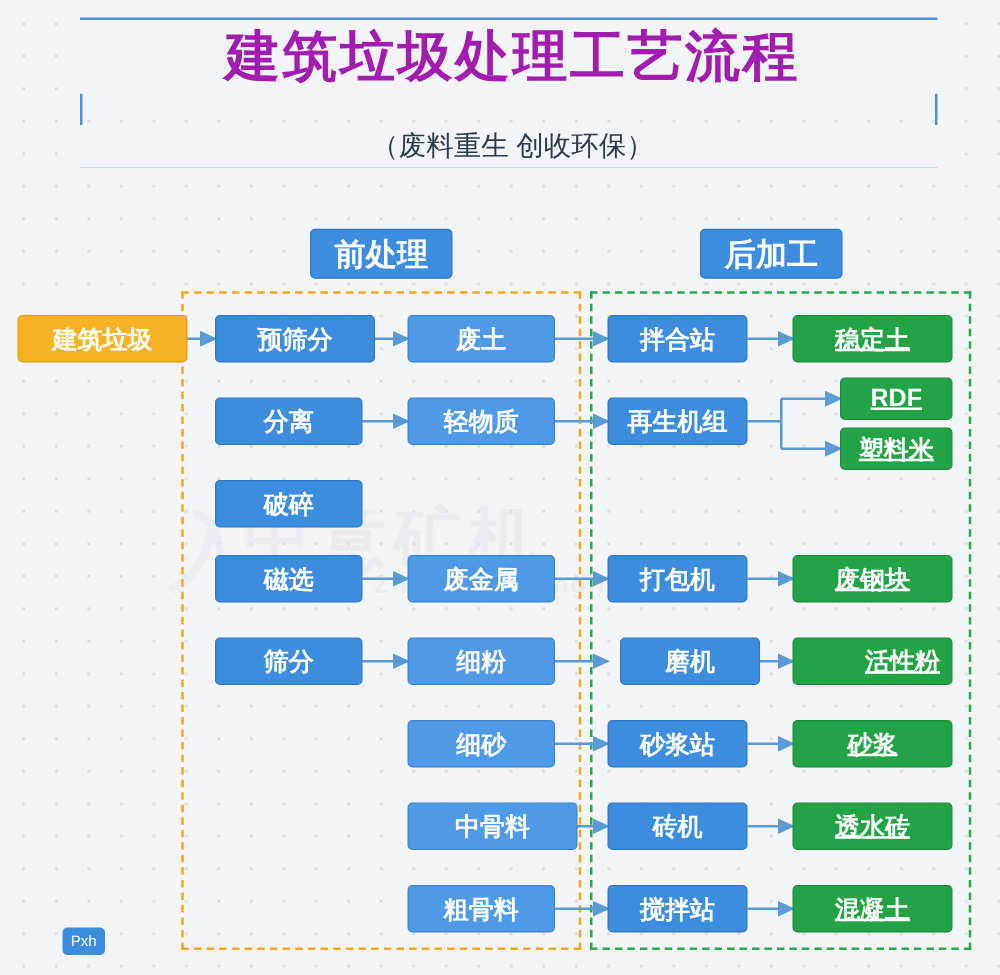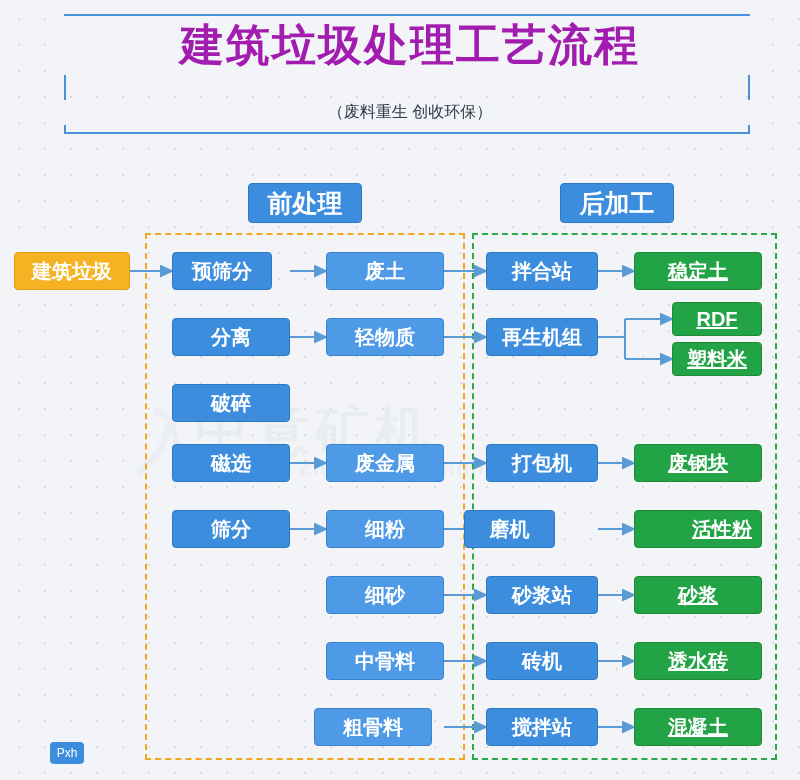--- a/index.html
+++ b/index.html
@@ -32,21 +32,21 @@
     font-size:44px;font-weight:bold;color:#a21caf;
     letter-spacing:2px;
     z-index:4;
     background:#f2f4f7;
     padding:0 6px;
     box-sizing:border-box;
   }
   .subtitle{
     position:absolute;left:50px;top:100px;width:720px;
     text-align:center;
-    font-size:16px;color:#2b3a4a;
+    font-size:22px;color:#2b3a4a;
     z-index:4;
     background:#f2f4f7;
     padding:2px 0;
   }
 
   
   .watermark{
     position:absolute;left:155px;top:395px;width:520px;height:110px;
     z-index:1;
     opacity:.5;
@@ -170,40 +170,40 @@
   <g stroke="#5b9bd5" stroke-width="2" fill="none">
 
     <path d="M598,337 L625,337 L625,319"></path>
     <path d="M625,337 L625,359"></path>
   </g>
 </svg>
 
 <div class="node blue hdr" style="left:248px;top:183px;width:114px;height:40px;">前处理</div>
 <div class="node blue hdr" style="left:560px;top:183px;width:114px;height:40px;">后加工</div>
 
-<div class="node yellow" style="left:14px;top:252px;width:116px;height:38px;">建筑垃圾</div>
-
-<div class="node blue" style="left:172px;top:252px;width:100px;height:38px;">预筛分</div>
+<div class="node yellow" style="left:14px;top:252px;width:136px;height:38px;">建筑垃圾</div>
+
+<div class="node blue" style="left:172px;top:252px;width:128px;height:38px;">预筛分</div>
 <div class="node blue" style="left:172px;top:318px;width:118px;height:38px;">分离</div>
 <div class="node blue" style="left:172px;top:384px;width:118px;height:38px;">破碎</div>
 <div class="node blue" style="left:172px;top:444px;width:118px;height:38px;">磁选</div>
 <div class="node blue" style="left:172px;top:510px;width:118px;height:38px;">筛分</div>
 
 <div class="node blue-light" style="left:326px;top:252px;width:118px;height:38px;">废土</div>
 <div class="node blue-light" style="left:326px;top:318px;width:118px;height:38px;">轻物质</div>
 <div class="node blue-light" style="left:326px;top:444px;width:118px;height:38px;">废金属</div>
 <div class="node blue-light" style="left:326px;top:510px;width:118px;height:38px;">细粉</div>
 <div class="node blue-light" style="left:326px;top:576px;width:118px;height:38px;">细砂</div>
-<div class="node blue-light" style="left:326px;top:642px;width:118px;height:38px;">中骨料</div>
-<div class="node blue-light" style="left:314px;top:708px;width:118px;height:38px;">粗骨料</div>
+<div class="node blue-light" style="left:326px;top:642px;width:136px;height:38px;">中骨料</div>
+<div class="node blue-light" style="left:326px;top:708px;width:118px;height:38px;">粗骨料</div>
 
 <div class="node blue" style="left:486px;top:252px;width:112px;height:38px;">拌合站</div>
 <div class="node blue" style="left:486px;top:318px;width:112px;height:38px;">再生机组</div>
 <div class="node blue" style="left:486px;top:444px;width:112px;height:38px;">打包机</div>
-<div class="node blue" style="left:464px;top:510px;width:91px;height:38px;">磨机</div>
+<div class="node blue" style="left:496px;top:510px;width:112px;height:38px;">磨机</div>
 <div class="node blue" style="left:486px;top:576px;width:112px;height:38px;">砂浆站</div>
 <div class="node blue" style="left:486px;top:642px;width:112px;height:38px;">砖机</div>
 <div class="node blue" style="left:486px;top:708px;width:112px;height:38px;">搅拌站</div>
 
 <div class="node green" style="left:634px;top:252px;width:128px;height:38px;">稳定土</div>
 <div class="node green" style="left:672px;top:302px;width:90px;height:34px;">RDF</div>
 <div class="node green" style="left:672px;top:342px;width:90px;height:34px;">塑料米</div>
 <div class="node green" style="left:634px;top:444px;width:128px;height:38px;">废钢块</div>
 <div class="node green" style="left:634px;top:510px;width:128px;height:38px;padding-left:48px;">活性粉</div>
 <div class="node green" style="left:634px;top:576px;width:128px;height:38px;">砂浆</div>

